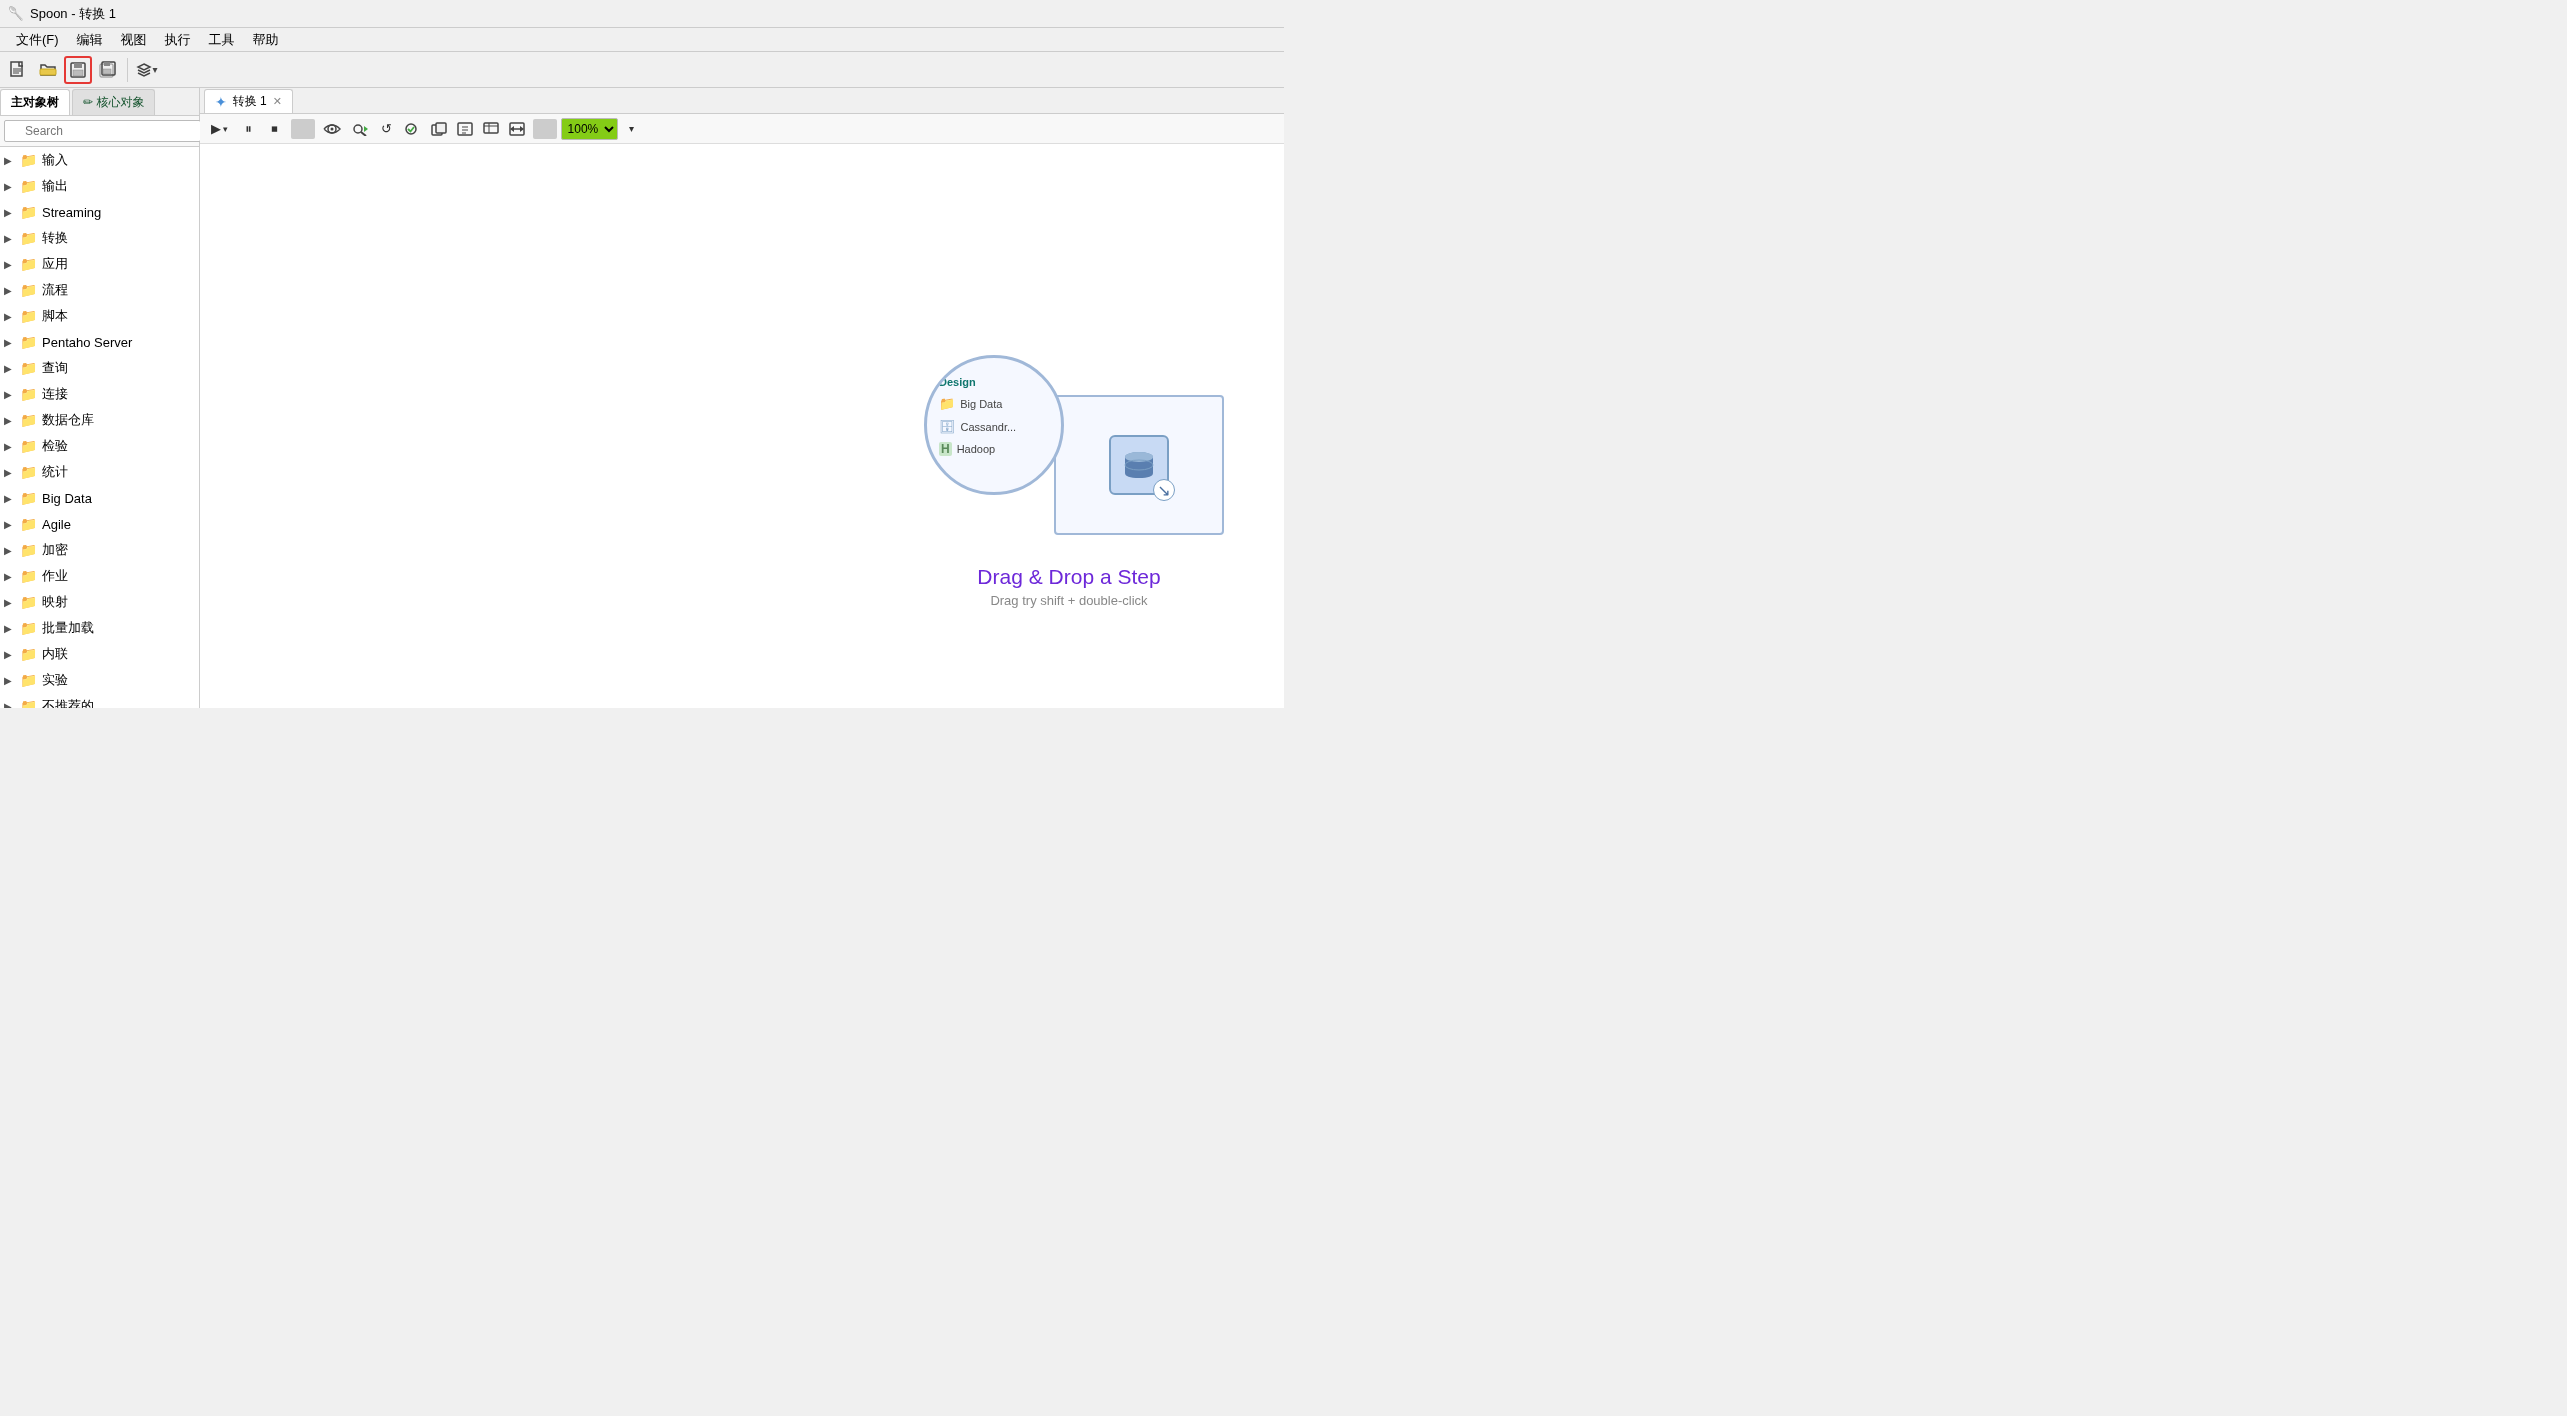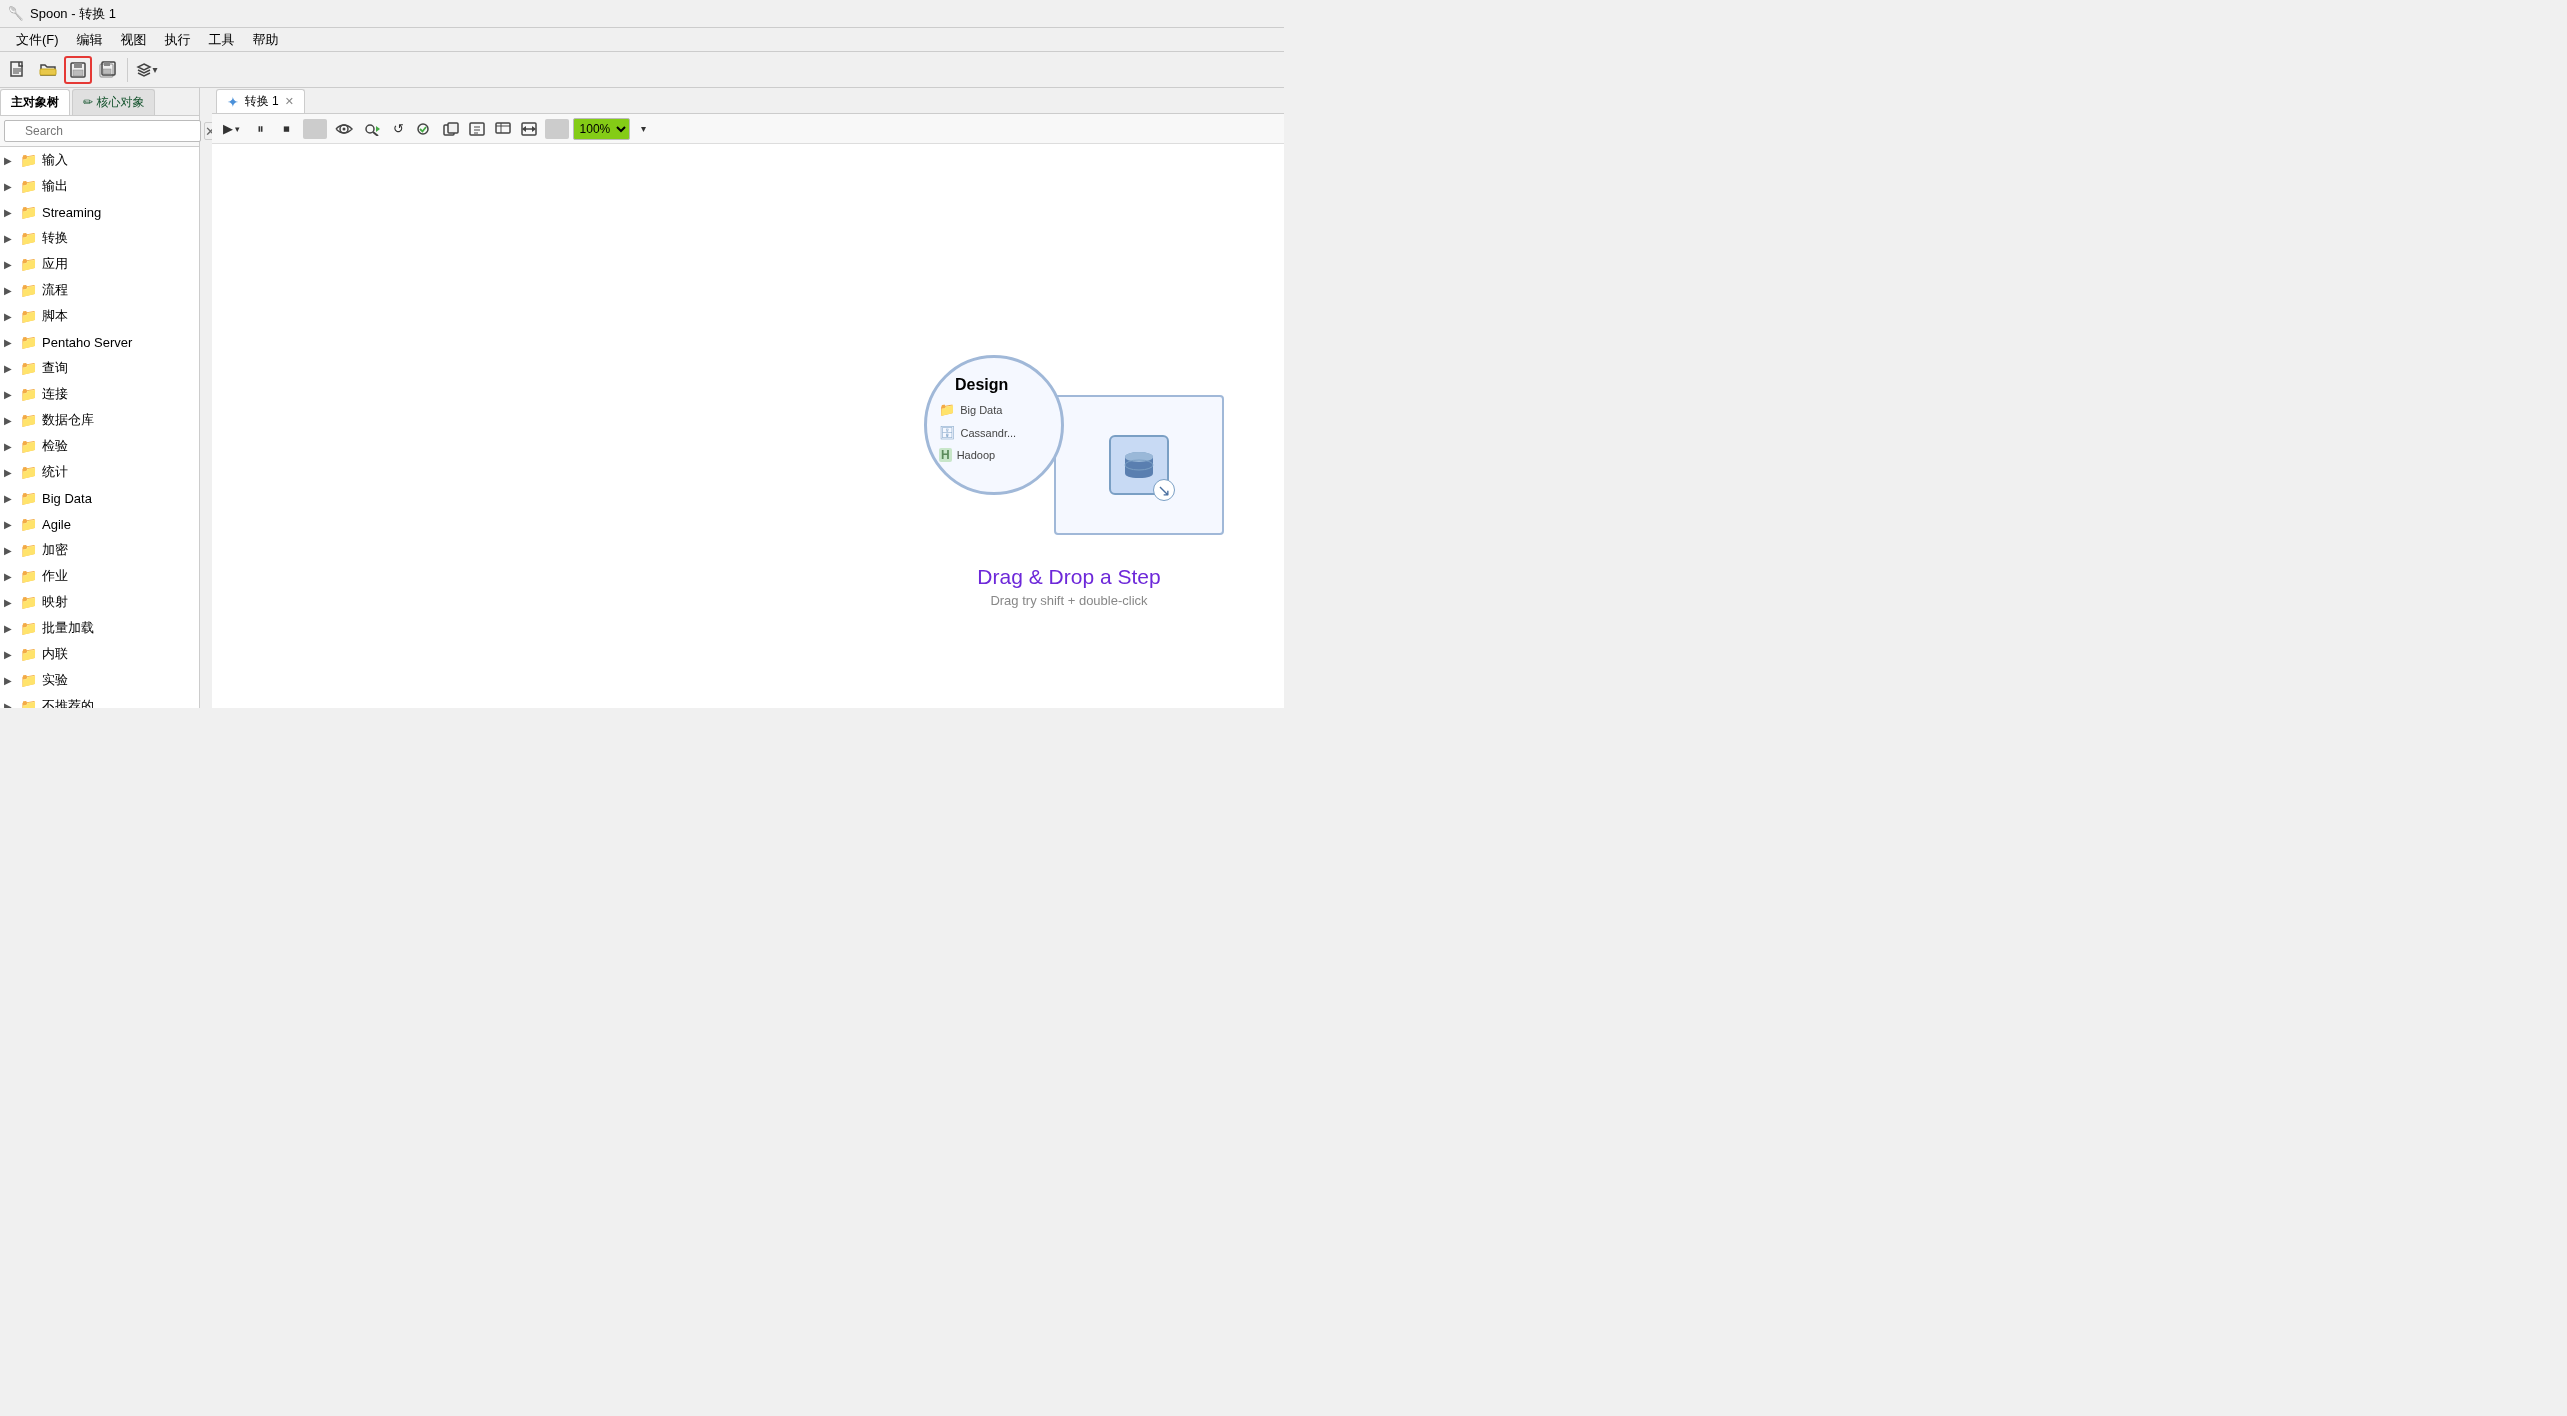--- a/index.html
+++ b/index.html
@@ -78,21 +78,20 @@
       width: 1px;
       height: 24px;
       background: #ccc;
       margin: 0 3px;
     }
 
     
     .main-area {
       display: flex;
       height: calc(708px - 28px - 24px - 36px);
-      gap: 12px;
     }
 
     
     .left-panel {
       width: 200px;
       min-width: 200px;
       border-right: 1px solid #ccc;
       background: #fff;
       display: flex;
       flex-direction: column;
@@ -313,24 +312,23 @@
       overflow: hidden;
       display: flex;
       flex-direction: column;
       align-items: flex-start;
       justify-content: flex-start;
       padding: 18px 12px;
       gap: 8px;
       z-index: 2;
     }
     .magnifier-title {
-      font-size: 16px;
+      font-size: 11px;
       font-weight: bold;
-      color: #000000;
-      margin-left: 16px;
+      color: #0f766e;
     }
     .magnifier-item {
       display: flex;
       align-items: center;
       gap: 5px;
       font-size: 11px;
       color: #444;
     }
     .magnifier-folder {
       color: #f0c040;

